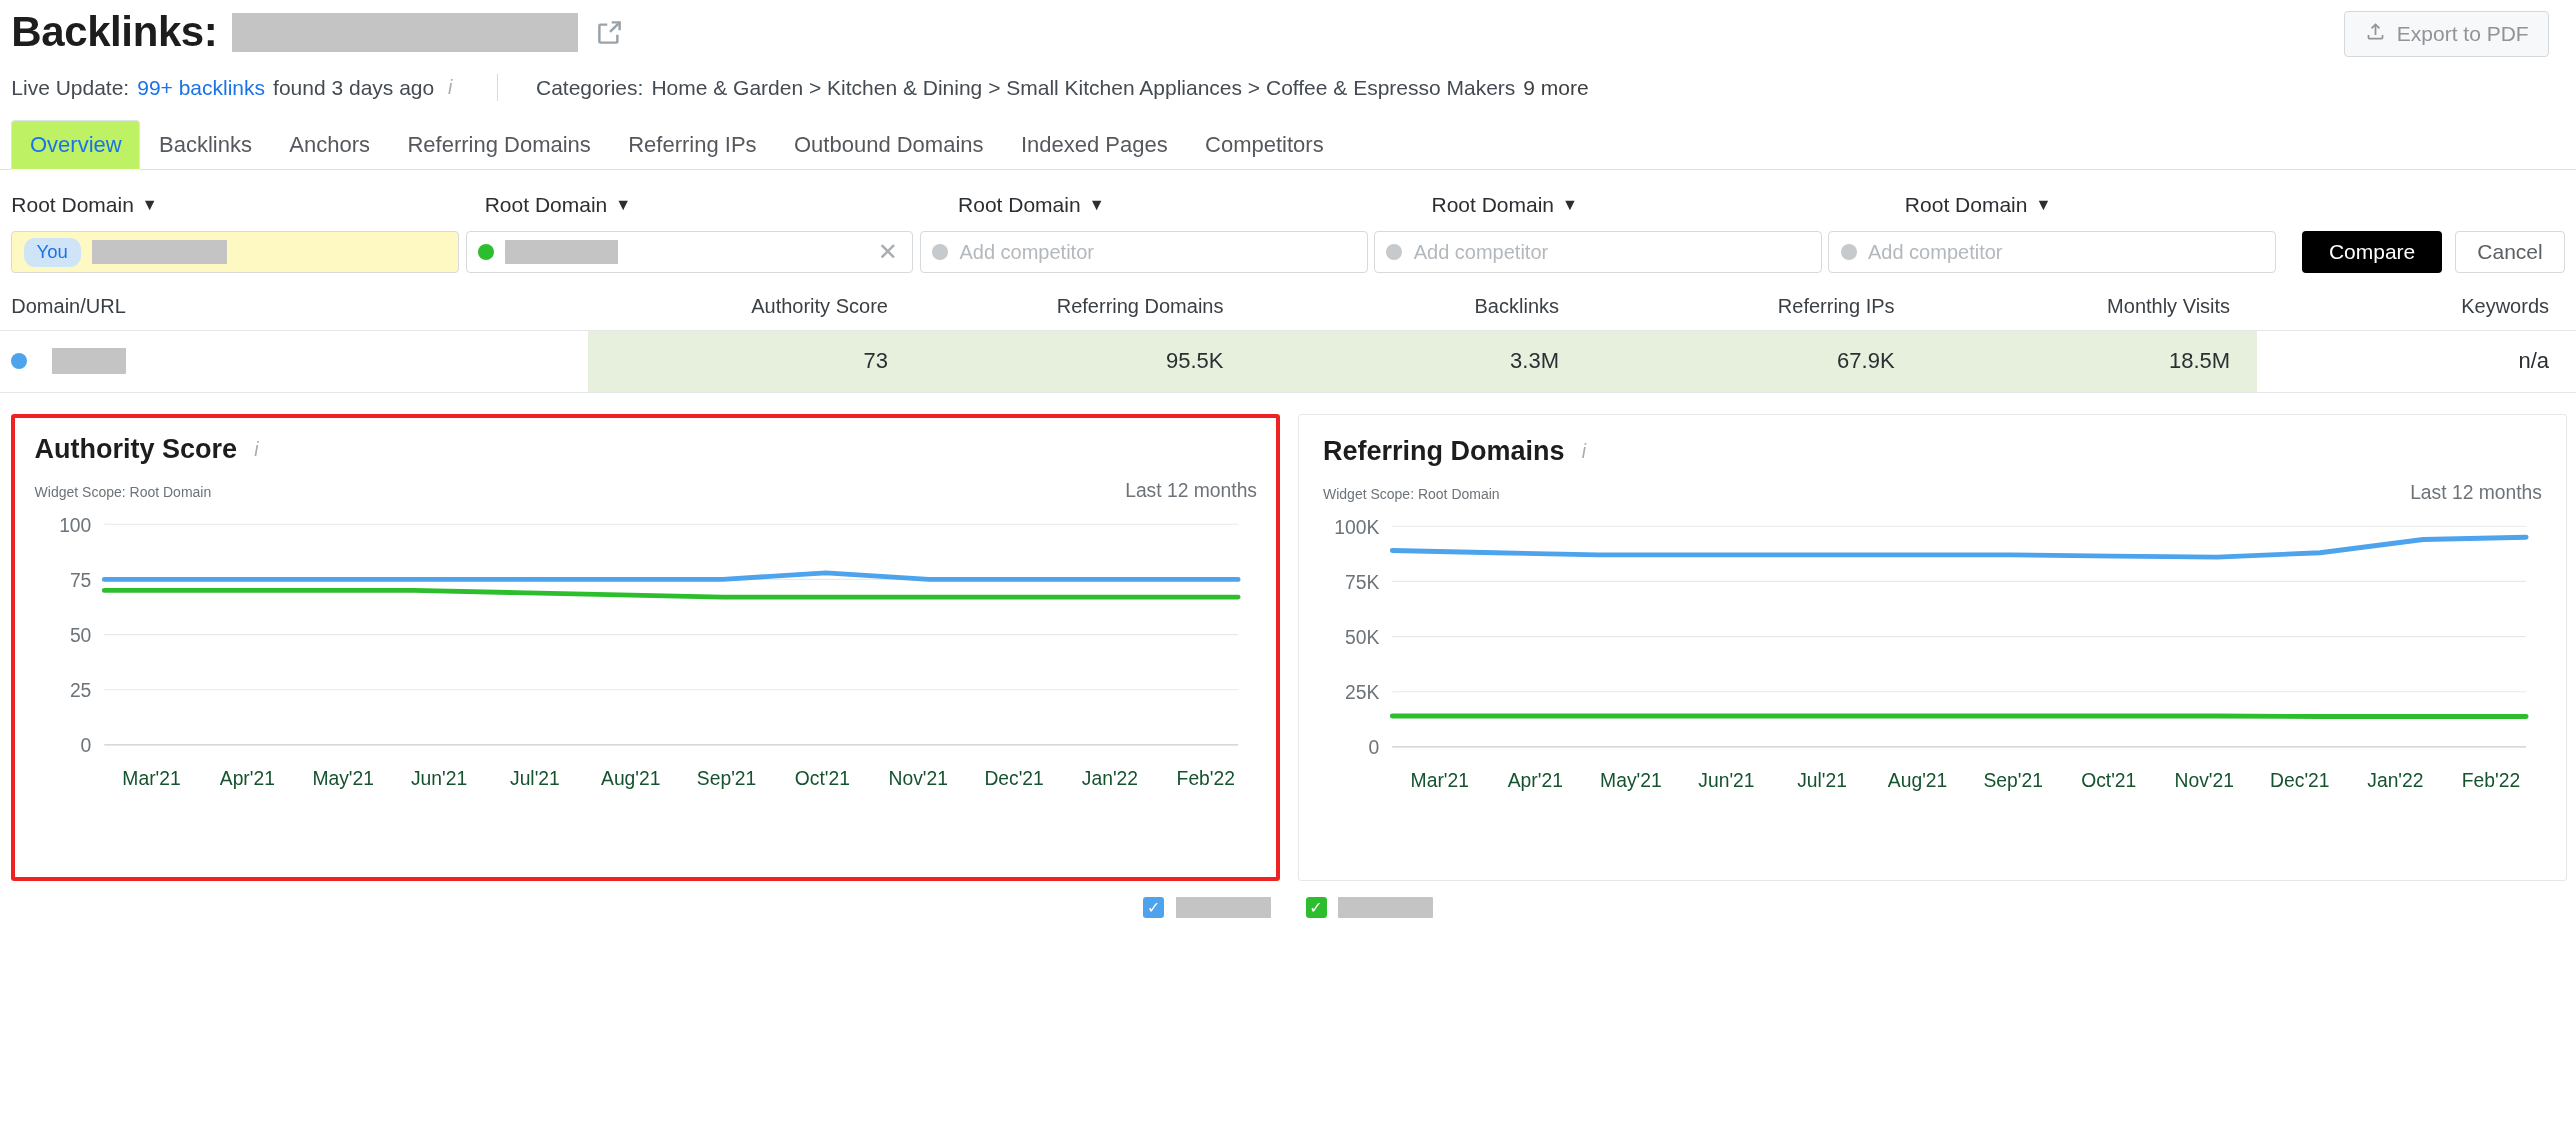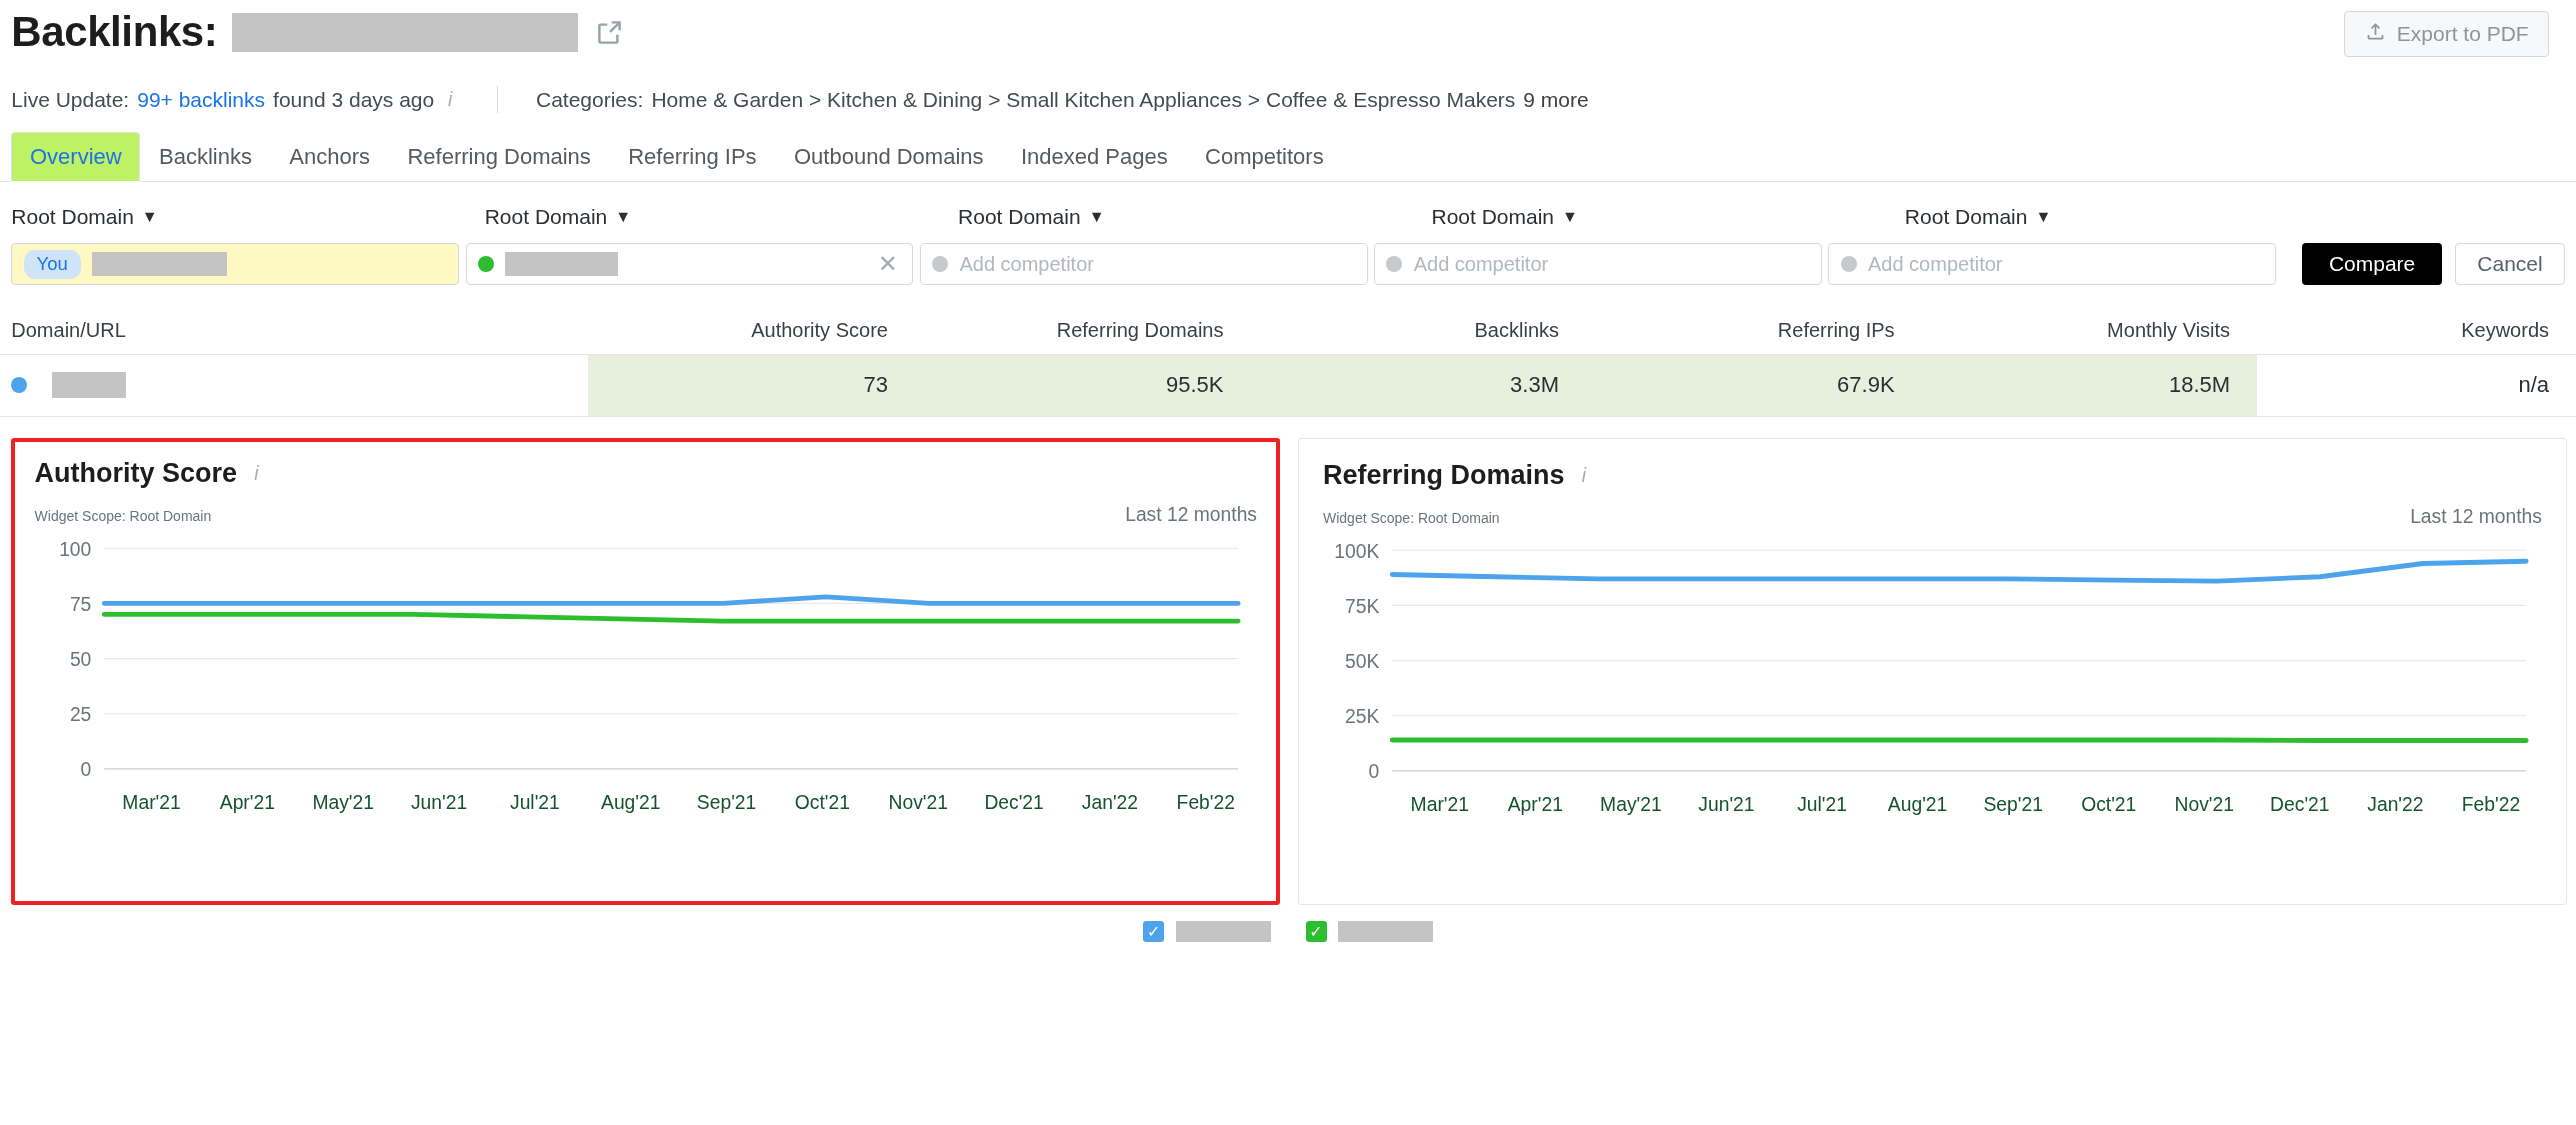--- a/index.html
+++ b/index.html
@@ -34,21 +34,21 @@
     border: 0.8px solid #d6d9dc; background: #f7f8f9;
     border-radius: 4px; padding: 8.9px 19.3px;
     font-size: 21px; color: #8f9499;
     cursor: pointer; white-space: nowrap;
   }
 
   
   .meta-row {
     display: flex; align-items: center; gap: 16px;
     padding: 0 0 0 11.3px; height: 39px;
-    font-size: 21px; color: #444b52; margin-top: 12px;
+    font-size: 21px; color: #444b52;
   }
   .meta-seg { display: flex; align-items: center; gap: 8px; white-space: nowrap; }
   .meta-div {
     width: 0.8px; height: 27px; background: #d7dbdf;
     margin: 0 22.5px;
   }
   .lnk { color: #1a73e8; cursor: pointer; }
   .lnk-plain { color: #404040; cursor: pointer; }
   .info-i {
     display: inline-block; width: 16px; text-align: center;
@@ -110,21 +110,21 @@
     border: none; border-radius: 4px; font-size: 21px; cursor: pointer;
     font-family: inherit; margin-left: 19.3px;
   }
   .btn-cancel {
     height: 42px; padding: 0 21px; background: #ffffff; color: #5c6166;
     border: 0.8px solid #d6dadd; border-radius: 4px; font-size: 21px;
     cursor: pointer; font-family: inherit; margin-left: 13px;
   }
 
   
-  .tbl { width: 2576px; margin-top: 26px; border-collapse: collapse; }
+  .tbl { width: 2576px; margin-top: 14px; border-collapse: collapse; }
   .tbl th {
     font-size: 20px; font-weight: 400; color: #3a3f44;
     text-align: right; padding: 8px 27px 11.3px 0; white-space: nowrap;
   }
   .tbl th.first { text-align: left; padding-left: 11.3px; }
   .tbl td {
     font-size: 22px; text-align: right; padding: 17.7px 27px 17.7px 0;
     border-top: 0.8px solid #e3e7ea; border-bottom: 0.8px solid #e3e7ea;
     white-space: nowrap; color: #2b2f33;
   }

